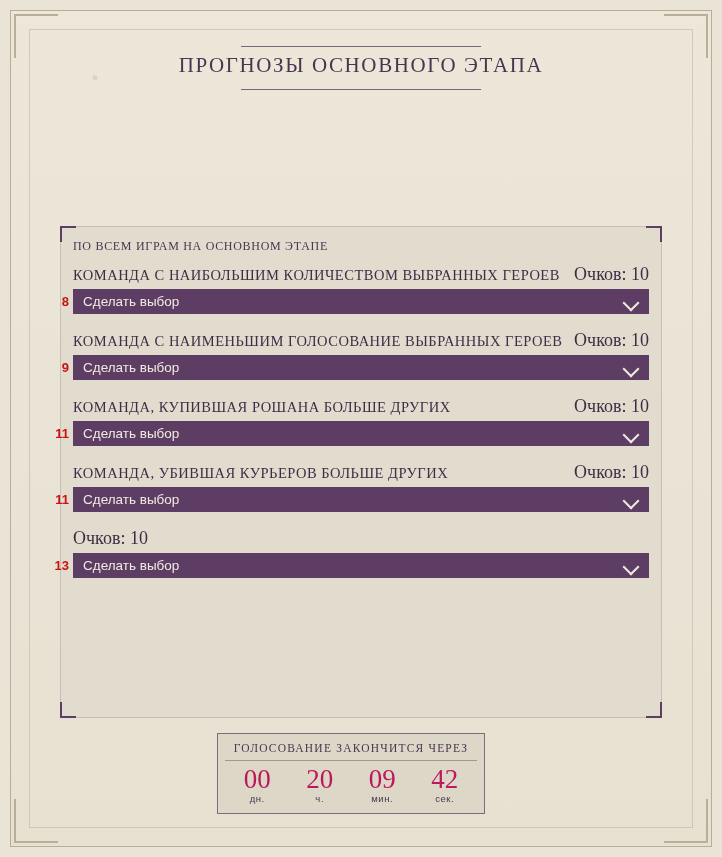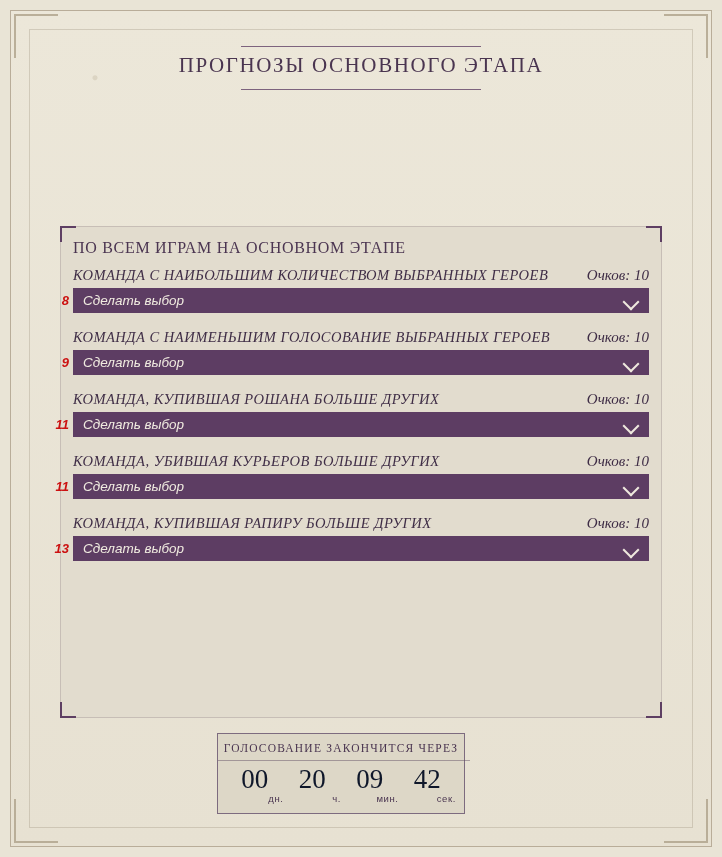--- a/index.html
+++ b/index.html
@@ -74,29 +74,28 @@
     width: 16px; height: 16px;
     border: 0 solid #5e3f63;
   }
   .panel-corner.tl { left: -1px; top: -1px; border-left-width: 2px; border-top-width: 2px; }
   .panel-corner.tr { right: -1px; top: -1px; border-right-width: 2px; border-top-width: 2px; }
   .panel-corner.bl { left: -1px; bottom: -1px; border-left-width: 2px; border-bottom-width: 2px; }
   .panel-corner.br { right: -1px; bottom: -1px; border-right-width: 2px; border-bottom-width: 2px; }
 
   .panel-header {
     font-family: "Liberation Serif", serif;
-    font-size: 16px;
+    font-size: 12px;
     letter-spacing: 0.7px;
     color: #4b3551;
     padding: 12px 0 0 12px;
   }
 
   .rows {
     padding: 6px 12px 0 12px;
-    font-style: italic;
   }
   .row {
     position: relative;
     margin-bottom: 12px;
   }
   .row-top {
     display: flex;
     align-items: baseline;
     justify-content: space-between;
     padding: 4px 0 4px 0;
@@ -107,21 +106,21 @@
     letter-spacing: 0.5px;
     color: #3f2d46;
     white-space: nowrap;
     overflow: hidden;
     text-overflow: clip;
     flex: 1 1 auto;
     margin-right: 8px;
   }
   .row-points {
     font-family: "Liberation Serif", serif;
-    font-size: 15px;
+    font-size: 18px;
     color: #3f2d46;
     flex: 0 0 auto;
     white-space: nowrap;
   }
   .select-line {
     position: relative;
     display: flex;
     align-items: center;
   }
   .row-index {
@@ -161,21 +160,21 @@
     width: 10px; height: 10px;
     border-right: 2px solid #efe9de;
     border-bottom: 2px solid #efe9de;
     transform: rotate(45deg);
   }
 
   
   .countdown {
     position: absolute;
     left: 217px; top: 733px;
-    width: 248px; height: 81px;
+    width: 268px; height: 81px;
     background: #ddd7c7;
     border: 1px solid #7d6b7f;
   }
   .countdown-title {
     text-align: center;
     font-family: "Liberation Serif", serif;
     font-size: 11.5px;
     letter-spacing: 1.2px;
     color: #4a3550;
     padding-top: 8px;
@@ -187,29 +186,28 @@
   }
   .clock {
     display: flex;
     justify-content: space-around;
     padding: 4px 8px 0 8px;
   }
   .clock-cell { text-align: center; width: 64px; }
   .clock-num {
     font-family: "Liberation Serif", serif;
     font-size: 27px;
-    color: #0f172a;
+    color: #be185d;
     line-height: 1.05;
   }
   .clock-unit {
     font-family: "Liberation Sans", sans-serif;
     font-size: 9.5px;
     letter-spacing: 0.6px;
     color: #4a3550;
-    text-align: right;
   }
 </style>
 </head>
 <body>
 
 <div id="page">
 
   <div class="frame-outer">
     <div class="frame-inner"></div>
   </div>
@@ -285,21 +283,20 @@
           <div class="row-index">11</div>
           <div class="select">
             <span class="select-text">Сделать выбор</span>
             <span class="chev"></span>
           </div>
         </div>
       </div>
 
       <div class="row">
         <div class="row-top">
-          <div class="row-label">КОМАНДА, КУПИВШАЯ РАПИРУ БОЛЬШЕ ДРУГИХ</div>
           <div class="row-points">Очков: 10</div>
         </div>
         <div class="select-line">
           <div class="row-index">13</div>
           <div class="select">
             <span class="select-text">Сделать выбор</span>
             <span class="chev"></span>
           </div>
         </div>
       </div>

